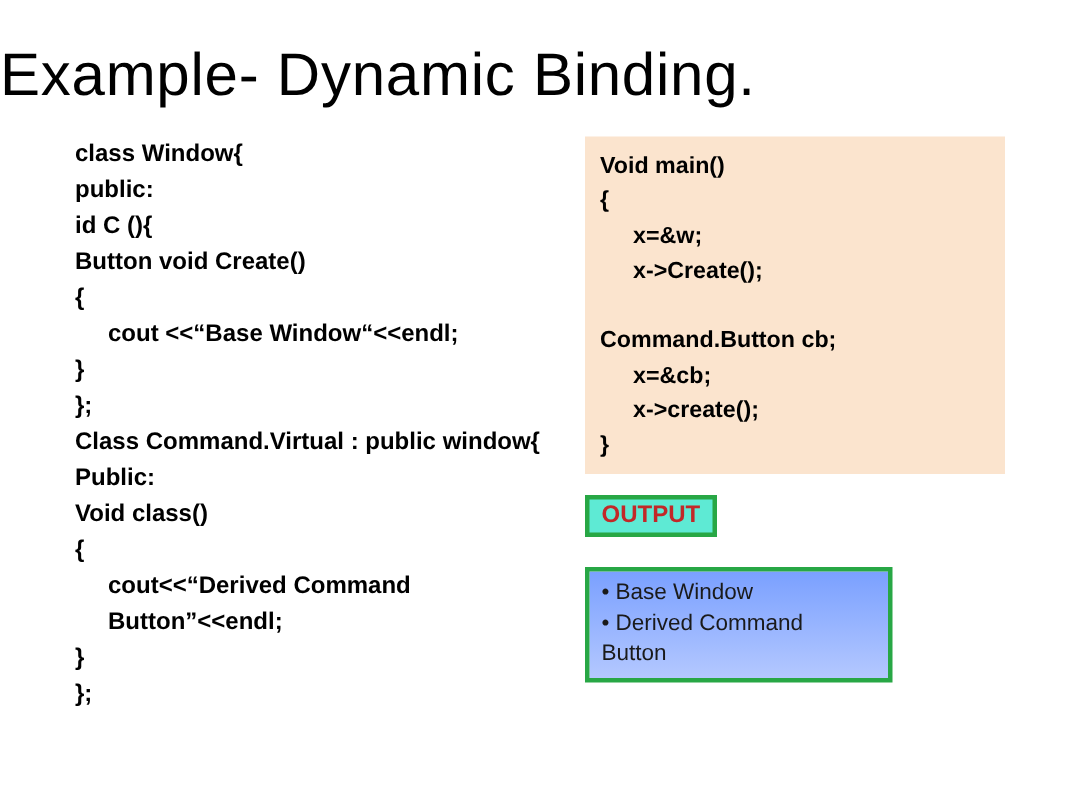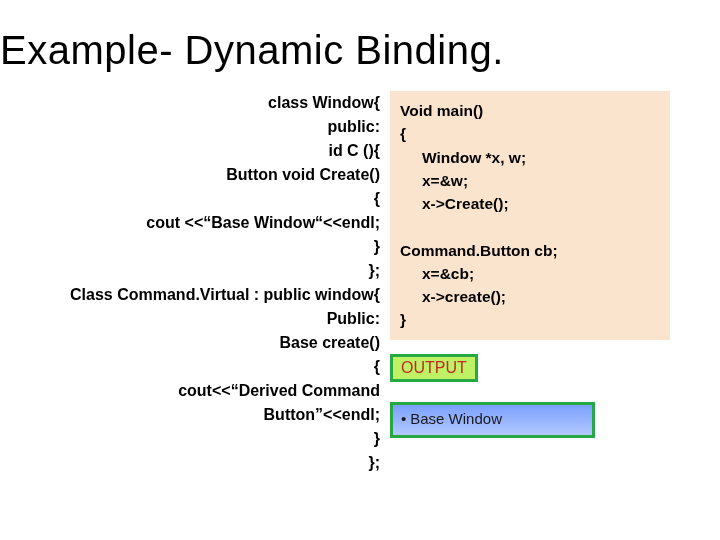--- a/index.html
+++ b/index.html
@@ -22,42 +22,41 @@
   .content {
     display: flex;
     padding: 0 50px;
     gap: 10px;
   }
   .left-col {
     flex: 1;
     font-size: 16px;
     line-height: 1.5;
     font-weight: 700;
-    text-align: right;
   }
   .right-col {
     width: 280px;
   }
   .code-box {
     background: #fbe4ce;
     padding: 8px 10px;
     font-size: 15.5px;
     line-height: 1.5;
     font-weight: 700;
   }
   .indent { padding-left: 22px; }
   .output-label {
     display: inline-block;
     margin-top: 14px;
     border: 3px solid #28a745;
-    background: #bef264;
+    background: #5eead4;
     color: #c22828;
     font-family: "Comic Sans MS", cursive, sans-serif;
     font-size: 16px;
-    font-weight: 400;
+    font-weight: 700;
     padding: 2px 8px;
   }
   .output-box {
     margin-top: 20px;
     border: 3px solid #28a745;
     background: linear-gradient(#7aa0ff, #b4c8ff);
     padding: 4px 24px 6px 8px;
     font-family: "Comic Sans MS", cursive, sans-serif;
     font-size: 15px;
     color: #1a1a1a;
@@ -80,41 +79,41 @@
     <div>class Window{</div>
     <div>public:</div>
     <div>id C (){</div>
     <div>Button void Create()</div>
     <div>{</div>
     <div class="indent">cout &lt;&lt;“Base Window“&lt;&lt;endl;</div>
     <div>}</div>
     <div>};</div>
     <div>Class Command.Virtual : public window{</div>
     <div>Public:</div>
-    <div>Base create()</div>
+    <div>Void class()</div>
     <div>{</div>
     <div class="indent">cout&lt;&lt;“Derived Command Button”&lt;&lt;endl;</div>
     <div>}</div>
     <div>};</div>
   </div>
 
   <div class="right-col">
     <div class="code-box">
       <div>Void main()</div>
       <div>{</div>
-      <div class="indent">Window *x, w;</div>
       <div class="indent">x=&amp;w;</div>
       <div class="indent">x-&gt;Create();</div>
       <div>&nbsp;</div>
       <div>Command.Button cb;</div>
       <div class="indent">x=&amp;cb;</div>
       <div class="indent">x-&gt;create();</div>
       <div>}</div>
     </div>
 
     <div class="output-label">OUTPUT</div>
 
     <div class="output-box">
       <div><span class="dot">•</span><span>Base Window</span></div>
+      <div><span class="dot">•</span><span>Derived Command Button</span></div>
     </div>
   </div>
 
 </div>
 
 </body></html>

